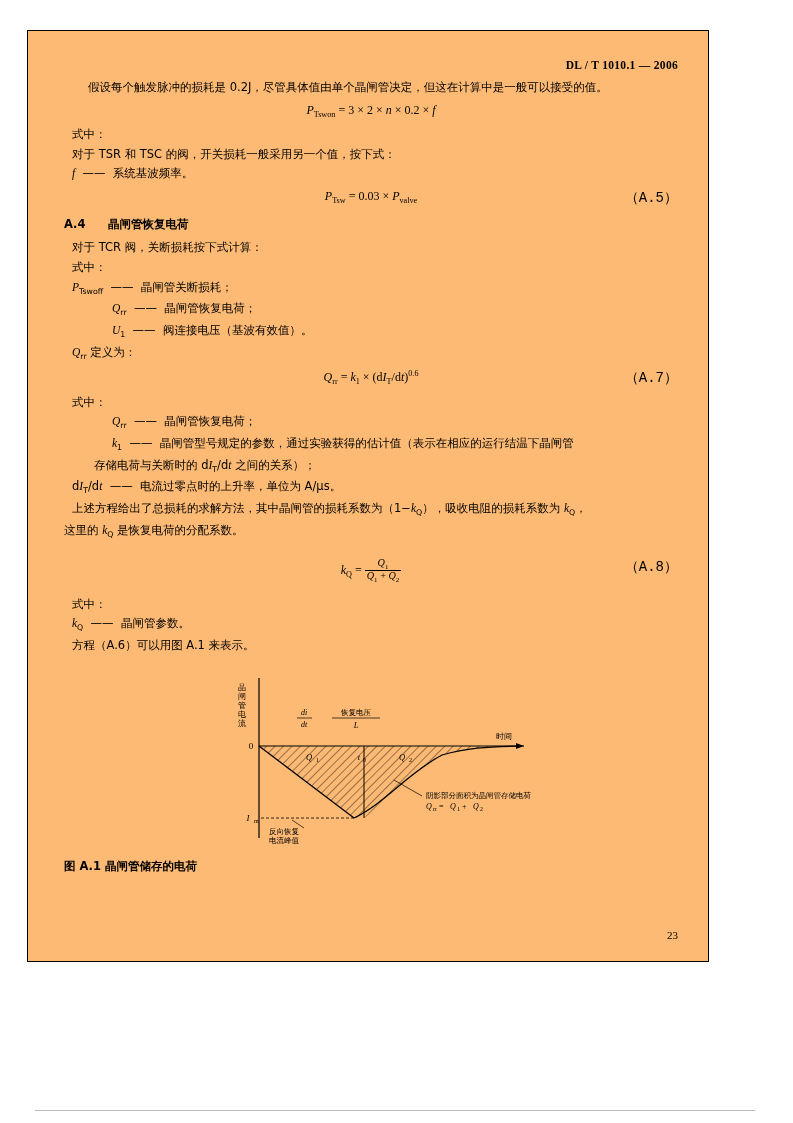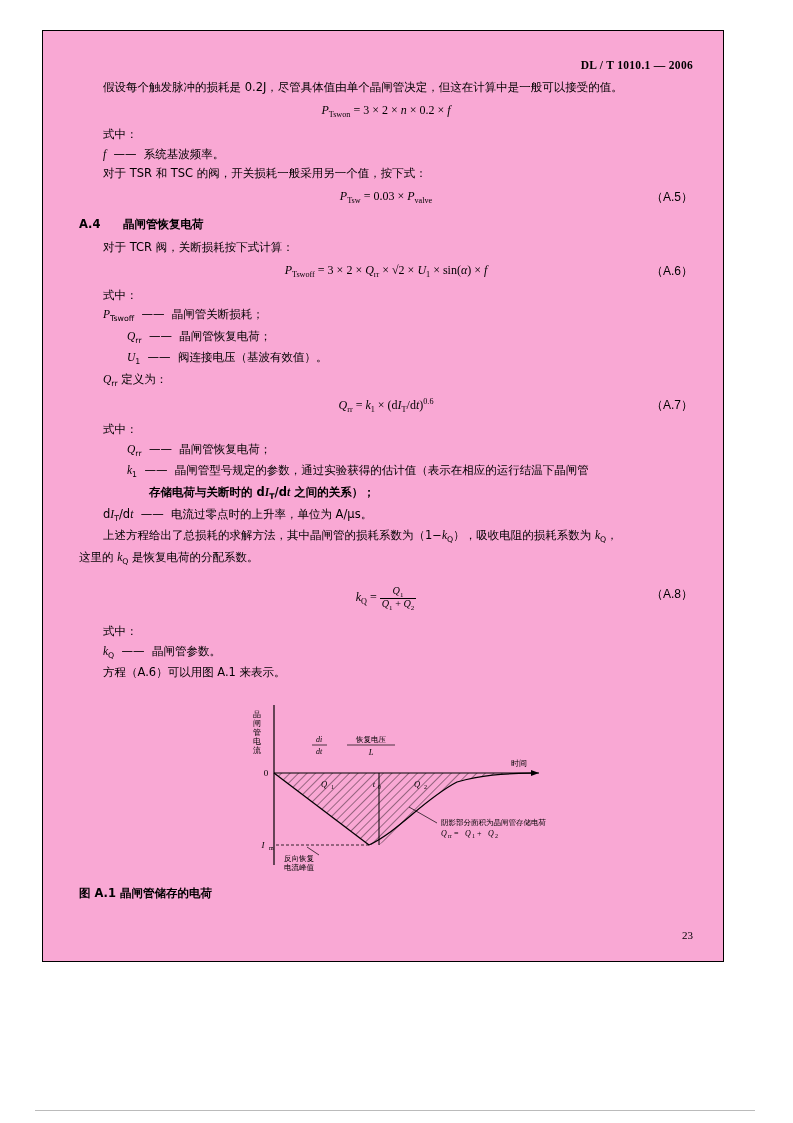--- a/index.html
+++ b/index.html
@@ -5,24 +5,24 @@
   html,body{margin:0;padding:0;background:#ffffff;}
   body{
     width:793px;height:1123px;
     font-family:"Liberation Serif", serif;
     color:#000;
     position:relative;
     overflow:hidden;
   }
   .page{
     position:absolute;
-    left:42px; top:30px;
+    left:27px; top:30px;
     width:680px; height:930px;
     border:1px solid #000;
-    background:#f9a8d4;
+    background:#fdba74;
   }
   .inner{
     position:absolute;
     left:36px; top:28px; right:30px; bottom:20px;
   }
   .hdr{
     text-align:right;
     font-weight:bold;
     font-size:11.5px;
     letter-spacing:.3px;
@@ -30,35 +30,35 @@
     font-family:"Liberation Serif", serif;
   }
   .p{
     font-size:11.5px;
     line-height:1.45;
     text-align:justify;
     margin:0 0 3px 0;
     font-family:"DejaVu Sans", sans-serif;
   }
   .ind{ text-indent:24px; }
-  .i1{ margin-left:24px; }
+  .i1{ margin-left:8px; }
   .i2{ margin-left:48px; }
-  .i3{ margin-left:70px;font-weight:bold; }
+  .i3{ margin-left:30px; }
   .eq{
     position:relative;
     text-align:center;
     font-size:12px;
     margin:7px 0 7px 0;
     font-family:"Liberation Serif", serif;
   }
   .eq .num{
     position:absolute;
     right:0; top:0;
-    font-size:12px;
-    font-family:Liberation Sans, sans-serif;
+    font-size:14px;
+    font-family:Liberation Mono, monospace;
   }
   .sec{
     font-size:11.5px;
     font-weight:bold;
     margin:12px 0 7px 0;
     font-family:"DejaVu Sans", sans-serif;
   }
   .sec .no{ display:inline-block; width:44px; }
   i{ font-family:"Liberation Serif", serif; font-style:italic;}
   sub{ font-size:.68em; }
@@ -102,39 +102,35 @@
 
     <div class="hdr">DL / T 1010.1 — 2006</div>
 
     <p class="p ind">假设每个触发脉冲的损耗是 0.2J，尽管具体值由单个晶闸管决定，但这在计算中是一般可以接受的值。</p>
 
     <div class="eq">
       <span><i>P</i><sub>Tswon</sub> = 3 × 2 × <i>n</i> × 0.2 × <i>f</i></span>
     </div>
 
     <p class="p i1">式中：</p>
+    <p class="p i1">对于 TSR 和 TSC 的阀，开关损耗一般采用另一个值，按下式：</p>
+
     <p class="p i1"><i>f</i> &nbsp;——&nbsp; 系统基波频率。</p>
-
-    <p class="p i1">对于 TSR 和 TSC 的阀，开关损耗一般采用另一个值，按下式：</p>
 
     <div class="eq">
       <span><i>P</i><sub>Tsw</sub> = 0.03 × <i>P</i><sub>valve</sub></span>
       <span class="num">（A.5）</span>
     </div>
 
     <div class="sec">
       <span class="no">A.4</span><span>晶闸管恢复电荷</span>
     </div>
 
     <p class="p i1">对于 TCR 阀，关断损耗按下式计算：</p>
 
-    <div class="eq">
-      <span><i>P</i><sub>Tswoff</sub> = 3 × 2 × <i>Q</i><sub>rr</sub> × √2 × <i>U</i><sub>1</sub> × sin(<i>α</i>) × <i>f</i></span>
-      <span class="num">（A.6）</span>
-    </div>
 
     <p class="p i1">式中：</p>
     <p class="p i1"><i>P</i><sub>Tswoff</sub> &nbsp;——&nbsp; 晶闸管关断损耗；</p>
     <p class="p i2"><i>Q</i><sub>rr</sub> &nbsp;——&nbsp; 晶闸管恢复电荷；</p>
     <p class="p i2"><i>U</i><sub>1</sub> &nbsp;——&nbsp; 阀连接电压（基波有效值）。</p>
     <p class="p i1"><i>Q</i><sub>rr</sub> 定义为：</p>
 
     <div class="eq">
       <span><i>Q</i><sub>rr</sub> = <i>k</i><sub>1</sub> × (d<i>I</i><sub>T</sub>/d<i>t</i>)<sup>0.6</sup></span>
       <span class="num">（A.7）</span>

